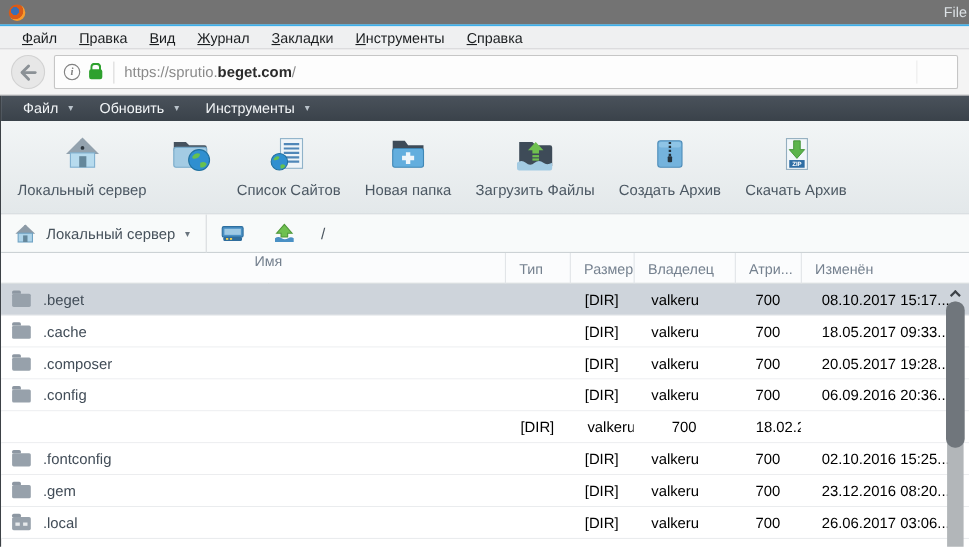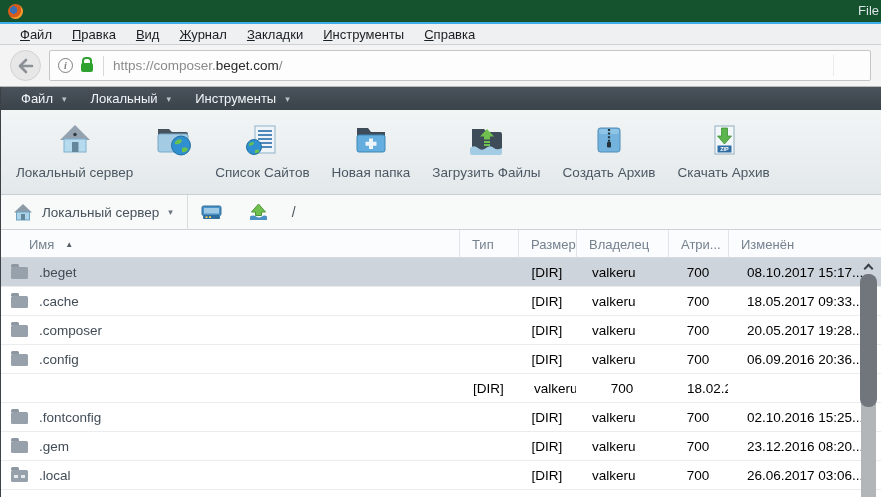--- a/index.html
+++ b/index.html
@@ -1,21 +1,21 @@
 <!DOCTYPE html>
 <html><head>
 <meta charset="utf-8">
 <style>
   * { margin:0; padding:0; box-sizing:border-box; }
   html,body { width:881px; height:497px; overflow:hidden; }
   body { font-family:"Liberation Sans","DejaVu Sans",sans-serif; background:#fff; }
   .window { width:881px; height:497px; position:relative; background:#fff; }
 
   
-  .titlebar { height:22px; background:#14532d; display:flex; align-items:center; position:relative; }
+  .titlebar { height:22px; background:#737373; display:flex; align-items:center; position:relative; }
   .ff-icon { width:15px; height:15px; border-radius:50%; margin-left:8px;
              background:radial-gradient(circle at 38% 40%, #3b6fb3 0 28%, #d95b18 30% 55%, #f89b2c 60% 100%); }
   .win-title { position:absolute; right:2px; top:3px; color:#dde2e6; font-size:13px; white-space:nowrap; }
   .accent-line { height:2px; background:#3daee9; }
 
   
   .bmenubar { height:21px; background:#eff0f1; border-bottom:1px solid #cfd0d1;
               display:flex; align-items:center; padding-left:10px; }
   .bmenu-item { display:inline-block; font-size:13px; color:#1b1e20; padding:0 10px; cursor:default; }
   .bmenu-item::first-letter { text-decoration:underline; }
@@ -28,21 +28,21 @@
   .urlbar { flex:1; height:31px; margin-left:8px; background:#fdfdfd; border:1px solid #c6c6c6;
             border-radius:2px; display:flex; align-items:center; padding:0 8px; position:relative; }
   .info-icon { width:15px; height:15px; border:1.4px solid #808080; border-radius:50%; color:#808080;
                font-size:10px; font-weight:bold; display:flex; align-items:center; justify-content:center;
                font-family:"Liberation Serif",serif; font-style:italic; margin-right:8px; }
   .lock-icon { width:12px; height:9px; background:#2ea12e; border-radius:2px; position:relative; margin:3px 10px 0 0; }
   .lock-icon::before { content:""; position:absolute; top:-6px; left:1px; width:6px; height:6px;
                        border:2px solid #2ea12e; border-bottom:none; border-radius:4px 4px 0 0; }
   .url-sep { width:1px; height:20px; background:#d8d8d8; margin-right:9px; }
   .url-text { font-size:13.5px; color:#8a8a8a; white-space:nowrap; }
-  .url-text b { color:#2b2b2b; font-weight:normal; }
+  .url-text b { color:#2b2b2b; font-weight:bold; }
   .urlbar-end-sep { position:absolute; right:36px; top:4px; bottom:4px; width:1px; background:#ececec; }
 
   
   .app-frame { border-left:1px solid #3c4146; }
 
   
   .app-menubar { height:23px; background:linear-gradient(#4a525b,#3a424a);
                  display:flex; align-items:center; padding-left:8px; }
   .app-menu-item { display:flex; align-items:center; color:#f2f5f7; font-size:13px; padding:0 12px; gap:9px; }
   .caret { font-size:9px; color:#b9c2ca; }
@@ -61,21 +61,21 @@
   .server-label { font-size:13.5px; color:#47525c; }
   .pb-sep { width:1px; height:35px; background:#d7dbde; }
   .pb-btn { display:flex; align-items:center; justify-content:center; padding:0 13px; height:100%; }
   .path-text { font-size:14px; color:#4a545e; margin-left:10px; }
 
   
   .grid { display:grid; grid-template-columns:458px 59px 58px 92px 60px 1fr; }
   .thead { height:28px; background:#fbfcfd; border-bottom:1px solid #d6dadd; align-items:center; }
   .th { font-size:13px; color:#75818f; height:28px; display:flex; align-items:center; padding-left:12px; }
   .th + .th { border-left:1px solid #e2e5e8; }
-  .th-name { padding-left:28px; gap:11px; }
+  .th-name { padding-left:28px; gap:11px;flex-direction:column; }
   .sort-icon { font-size:8px; color:#555e66; }
   .tbody { position:relative; height:268px; }
   .row { height:29px; border-bottom:1px solid #eaecee; background:#fff; align-items:center; cursor:default; }
   .row.selected { background:#ced4db; }
   .cell { font-size:13.5px; color:#000000; height:29px; display:flex; align-items:center; white-space:nowrap; overflow:hidden; }
   .c-name { padding-left:10px; color:#414c57; }
   .c-size, .c-attrs { justify-content:center; }
   .c-owner { padding-left:16px; }
   .c-mod { padding-left:19px; }
   .ficon { width:17px; height:12px; background:#97a1ab; border-radius:1.5px; position:relative; margin-right:11px; flex:0 0 auto; }
@@ -119,34 +119,34 @@
     <div class="back-btn">
       <svg width="18" height="16" viewBox="0 0 18 16">
         <path d="M9 2 L3 8 L9 14" fill="none" stroke="#8b9196" stroke-width="2.6" stroke-linecap="round" stroke-linejoin="round"></path>
         <line x1="3.6" y1="8" x2="15" y2="8" stroke="#8b9196" stroke-width="2.6" stroke-linecap="round"></line>
       </svg>
     </div>
     <div class="urlbar">
       <div class="info-icon">i</div>
       <div class="lock-icon"></div>
       <div class="url-sep"></div>
-      <div class="url-text"><span>https://composer.</span><b>beget.com</b><span>/</span></div>
+      <div class="url-text"><span>https://sprutio.</span><b>beget.com</b><span>/</span></div>
       <div class="urlbar-end-sep"></div>
     </div>
   </div>
 
   <div class="app-frame">
 
     <div class="app-menubar">
       <div class="app-menu-item">
         <span>Файл</span>
         <span class="caret">▾</span>
       </div>
       <div class="app-menu-item">
-        <span>Локальный</span>
+        <span>Обновить</span>
         <span class="caret">▾</span>
       </div>
       <div class="app-menu-item">
         <span>Инструменты</span>
         <span class="caret">▾</span>
       </div>
     </div>
 
     <div class="icon-toolbar">
 

